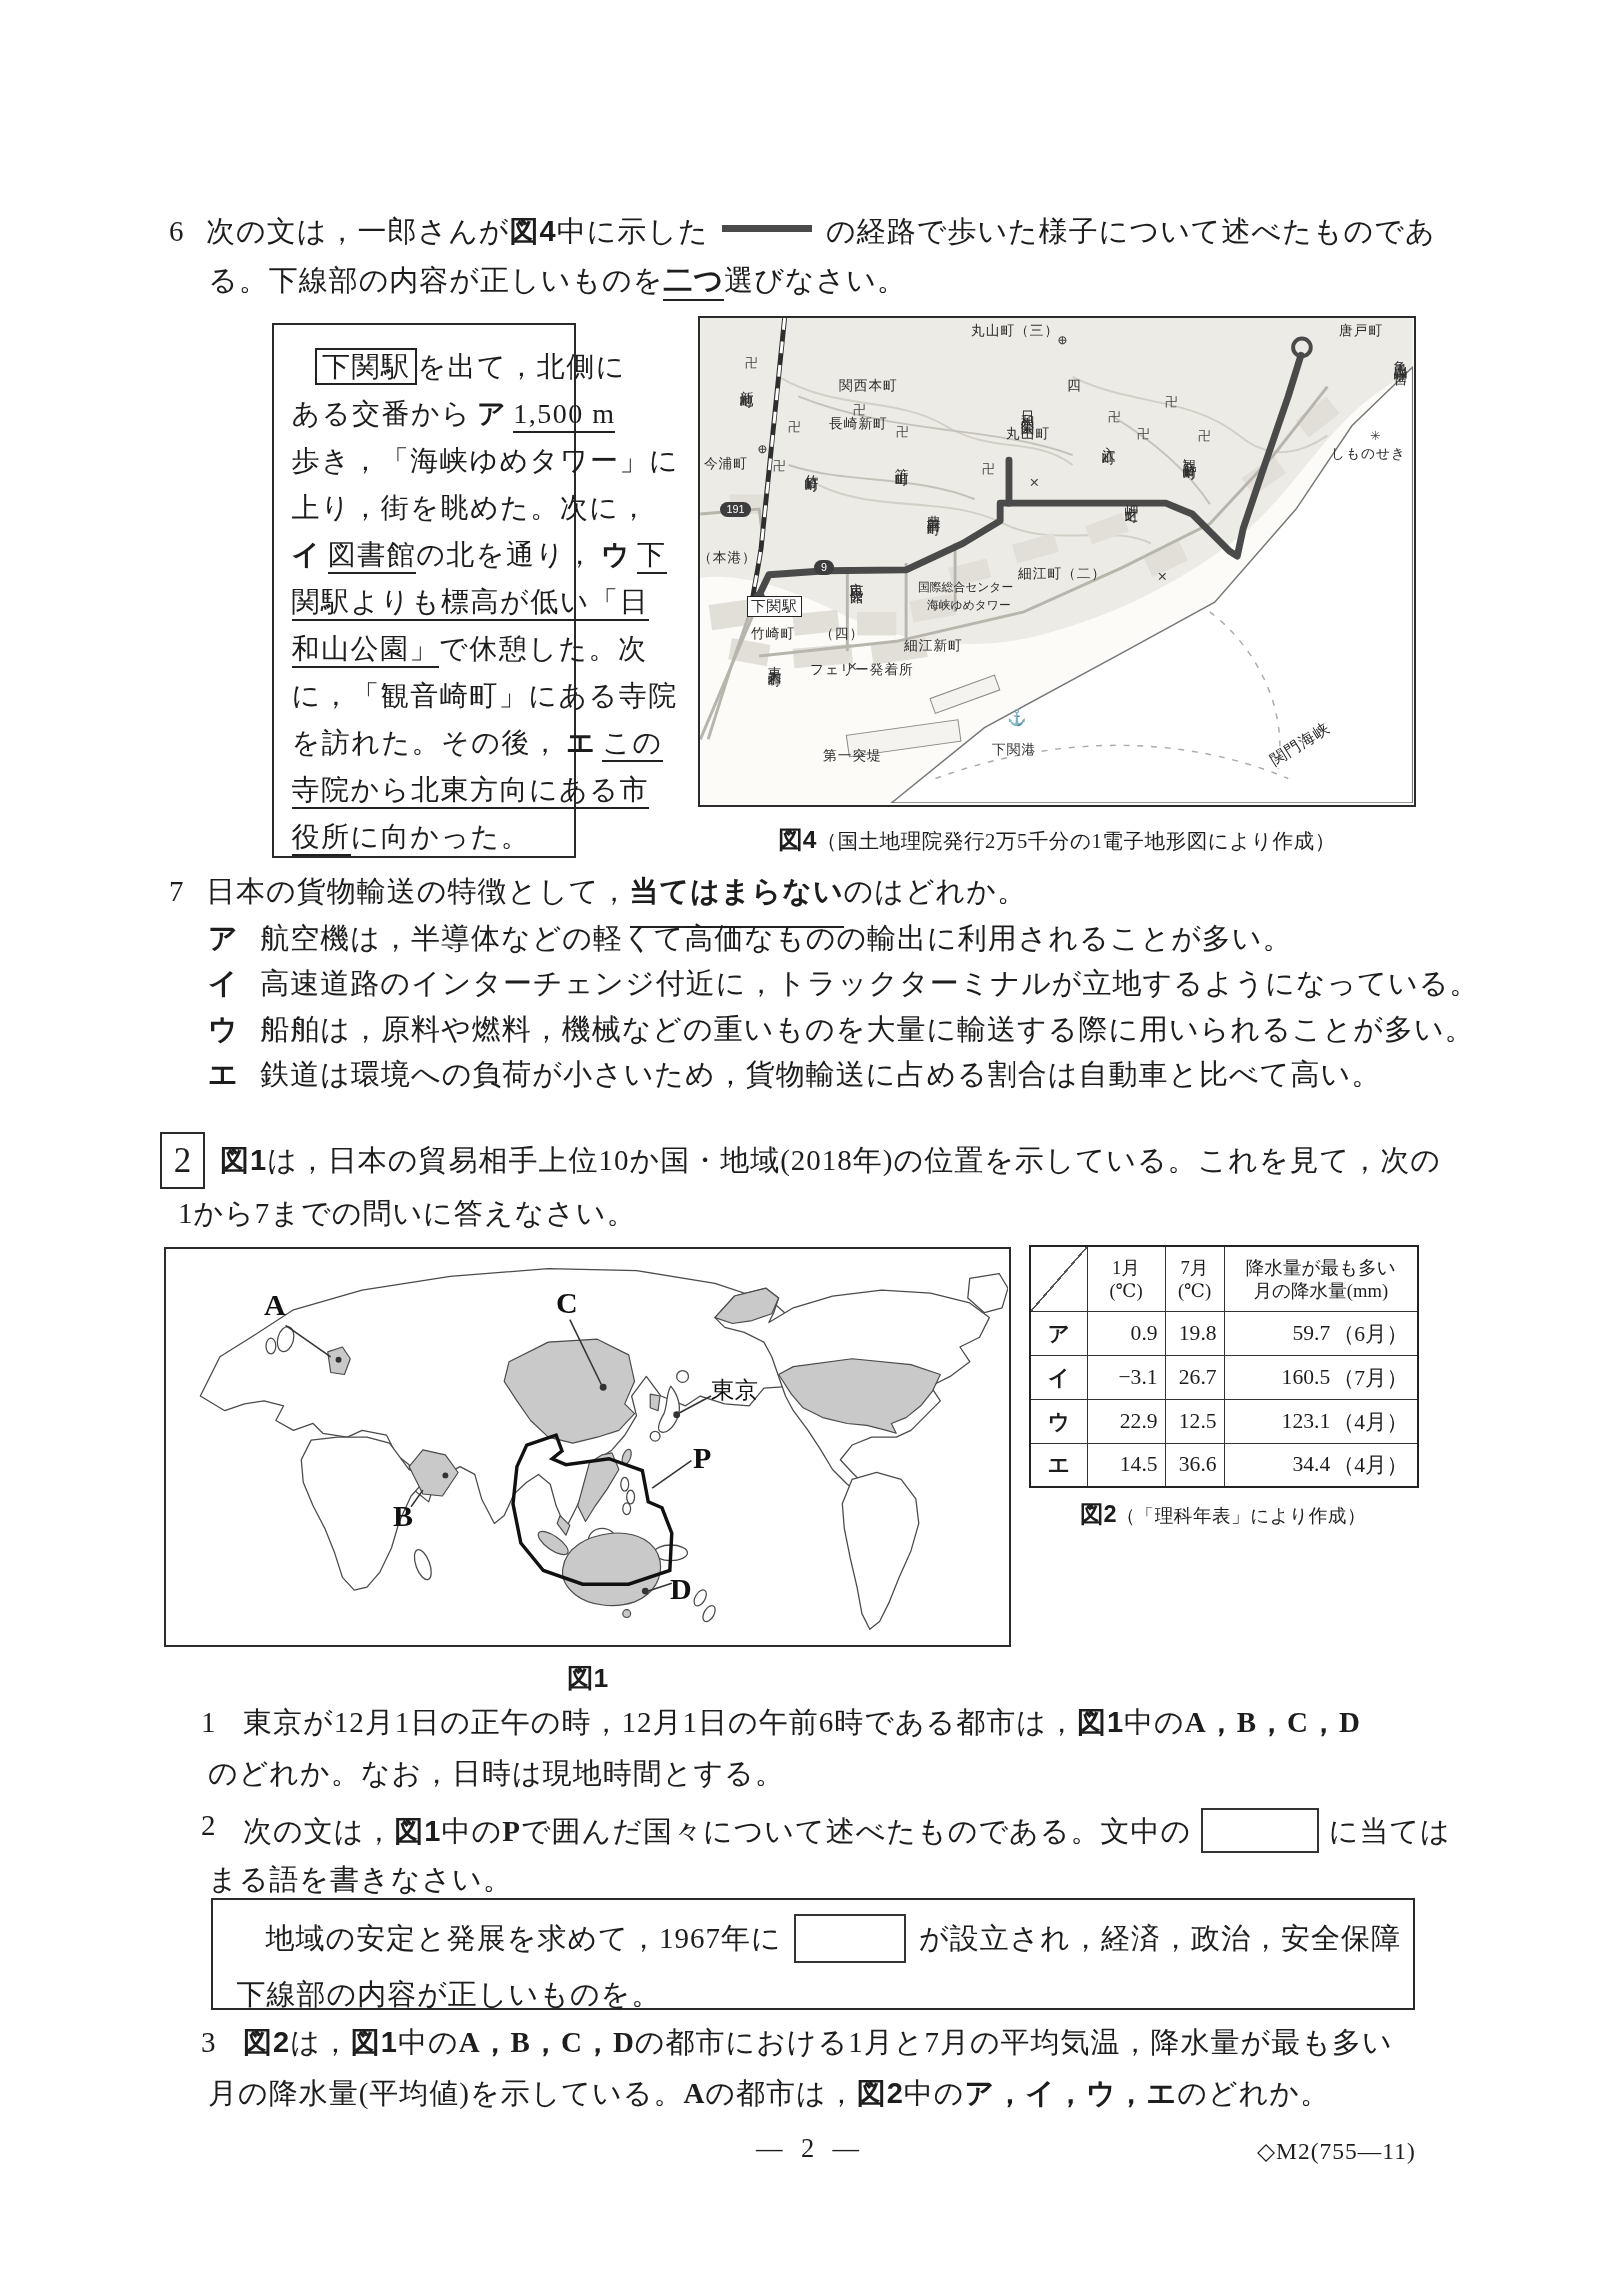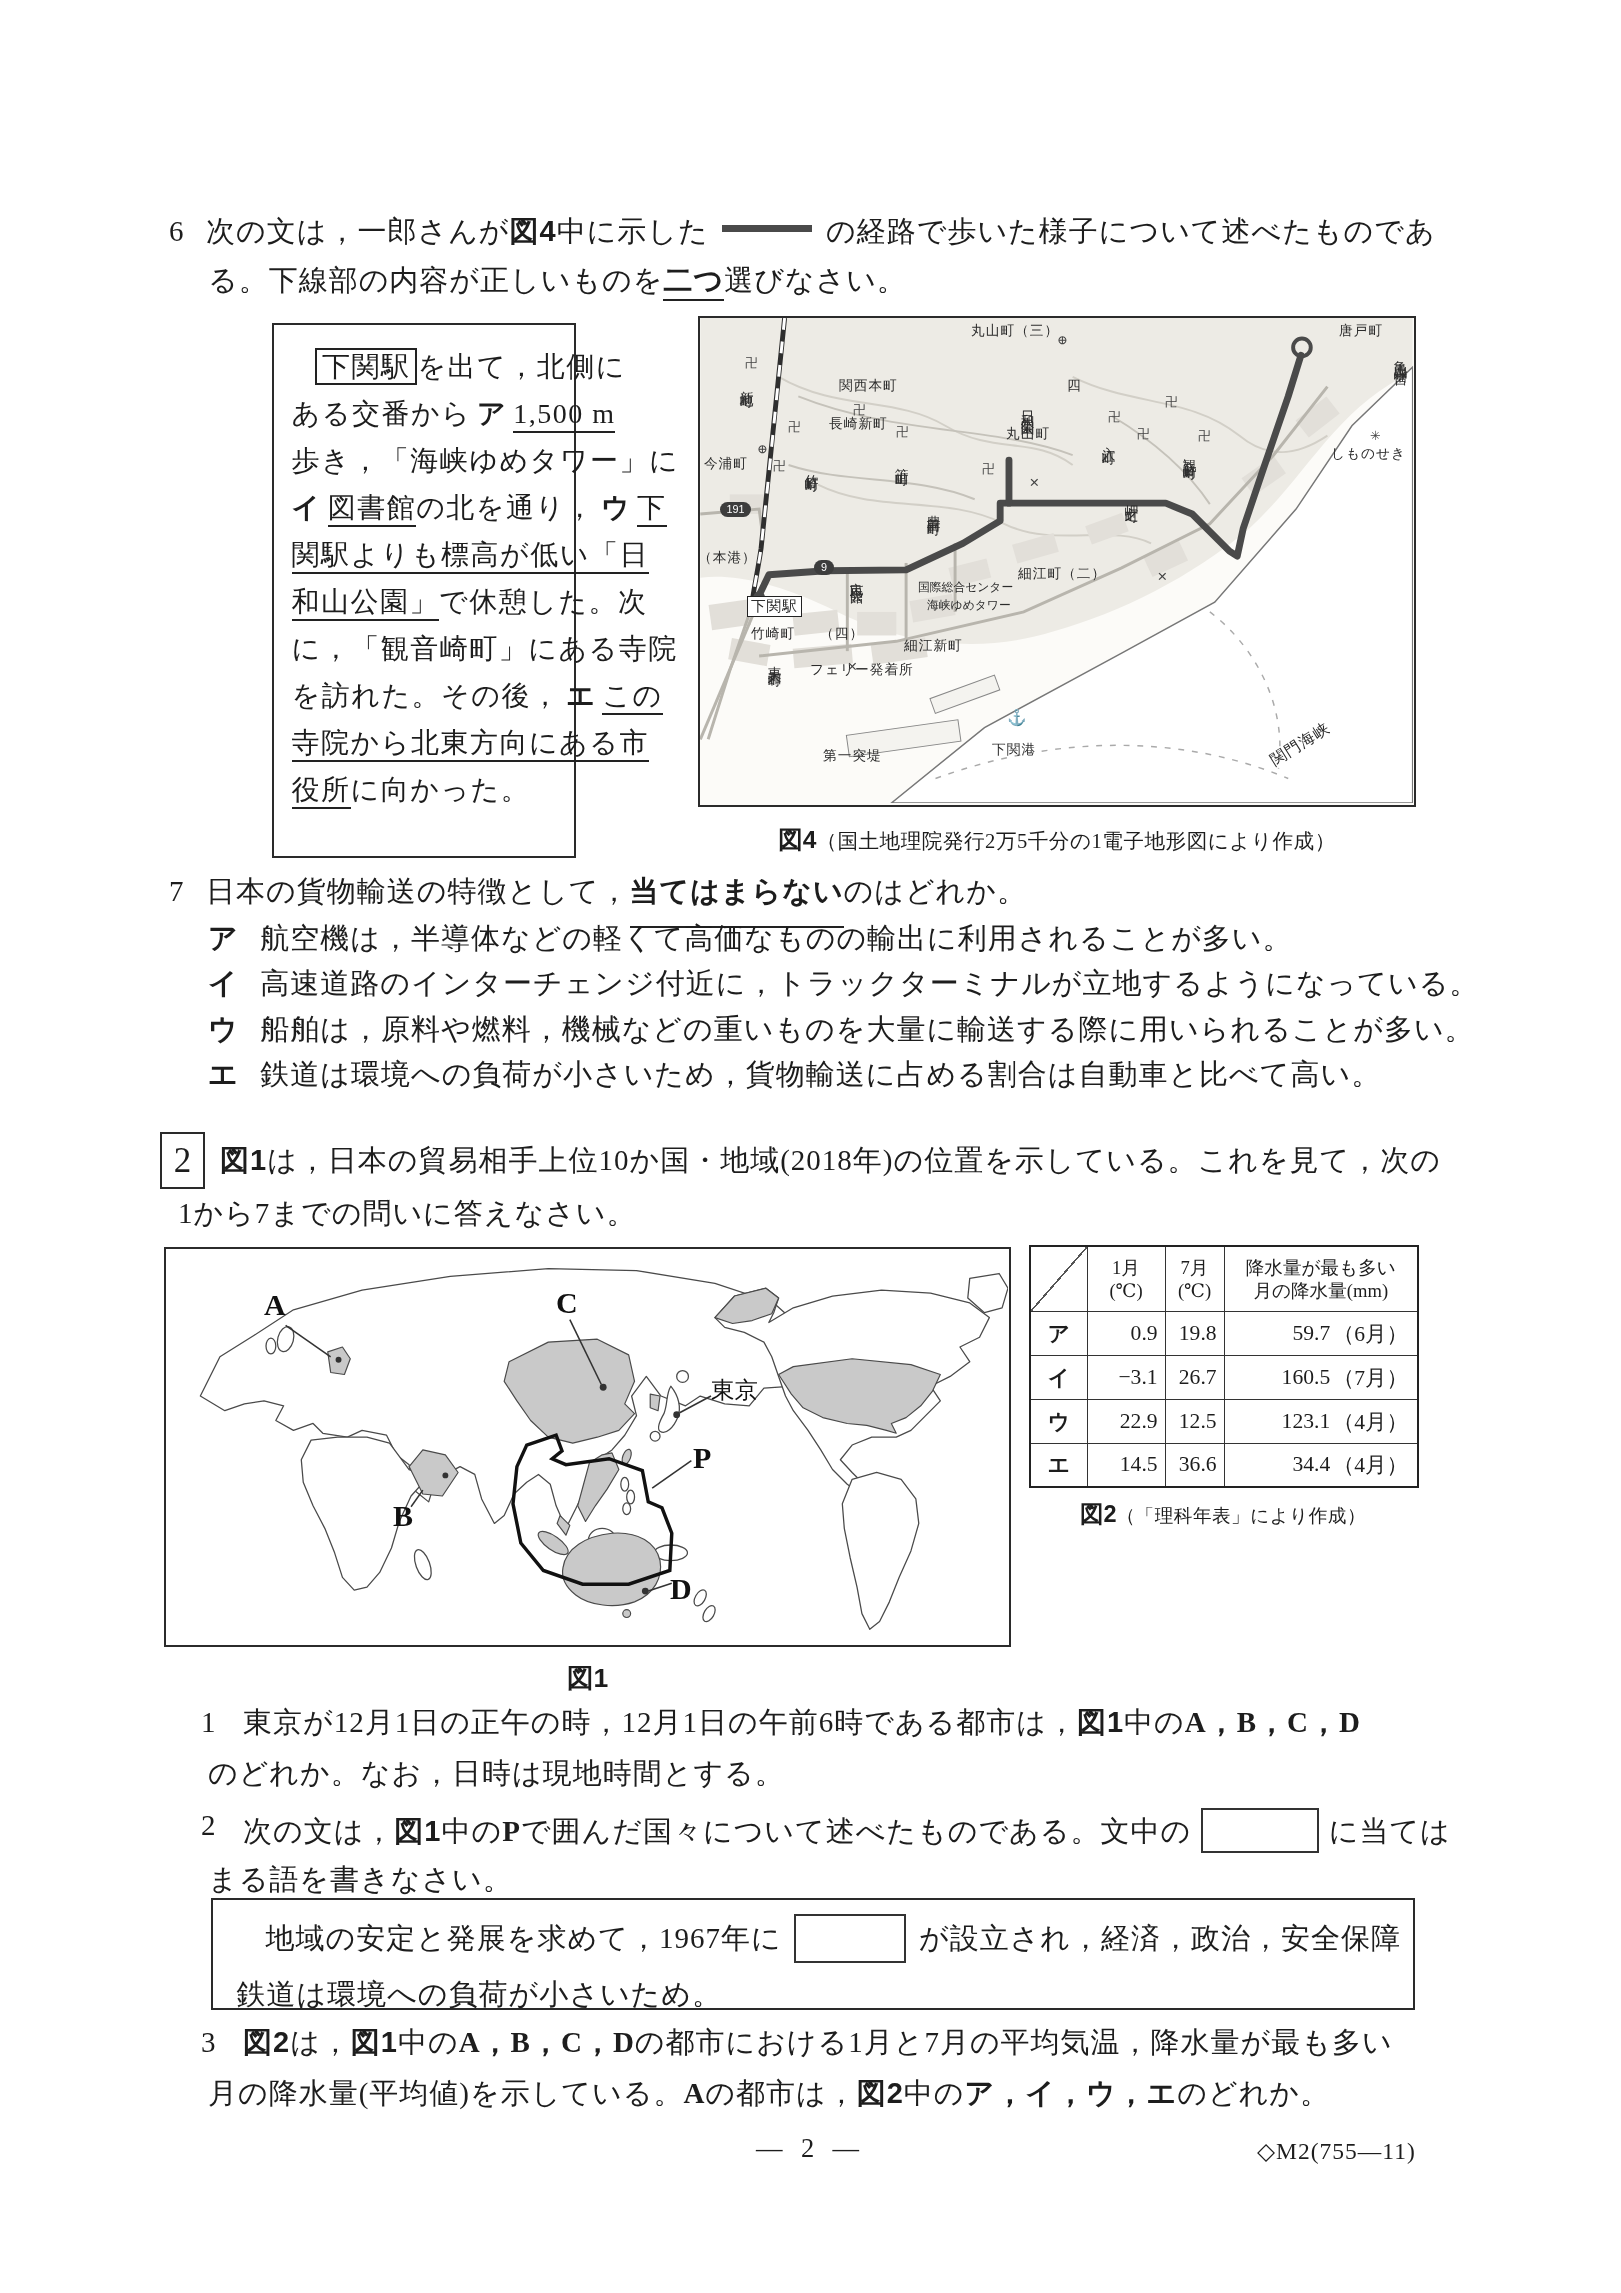--- a/index.html
+++ b/index.html
@@ -87,20 +87,21 @@
     <span class="qnum">6</span><span>次の文は，一郎さんが</span><span class="ref">図4</span><span>中に示した</span><span class="routedash"></span><span>の経路で歩いた様子について述べたものであ</span>
   </div>
   <div class="abs t" style="left:208px;top:263px;">
     <span>る。下線部の内容が正しいものを</span><span class="boldserif ul">二つ</span><span>選びなさい。</span>
   </div>
 
   <div class="abs" id="passage">
     <div class="pl pl1"><span class="pbox">下関駅</span><span>を出て，北側に</span></div>
     <div class="pl"><span>ある交番から</span><span class="kana">ア</span><span class="ul">1,500 m</span></div>
     <div class="pl"><span>歩き，「海峡ゆめタワー」に</span></div>
+    <div class="pl"><span>上り，街を眺めた。次に，</span></div>
     <div class="pl"><span class="kana" style="margin-left:0;">イ</span><span class="ul">図書館</span><span>の北を通り，</span><span class="kana">ウ</span><span class="ul">下</span></div>
     <div class="pl"><span class="ul">関駅よりも標高が低い「日</span></div>
     <div class="pl"><span class="ul">和山公園」</span><span>で休憩した。次</span></div>
     <div class="pl"><span>に，「観音崎町」にある寺院</span></div>
     <div class="pl"><span>を訪れた。その後，</span><span class="kana">エ</span><span class="ul">この</span></div>
     <div class="pl"><span class="ul">寺院から北東方向にある市</span></div>
     <div class="pl"><span class="ul">役所</span><span>に向かった。</span></div>
   </div>
 
   <div class="abs" id="map4">
@@ -395,21 +396,21 @@
   <div class="abs t" style="left:201px;top:1808px;">2</div>
   <div class="abs t" style="left:243px;top:1808px;">
     <span>次の文は，</span><span class="ref">図1</span><span>中の</span><span class="boldserif">P</span><span>で囲んだ国々について述べたものである。文中の</span><span class="blank-inline"></span><span>に当ては</span>
   </div>
   <div class="abs t" style="left:208px;top:1862px;">まる語を書きなさい。</div>
 
   <div class="abs" id="quote">
     <div class="t qindent">
       <span>地域の安定と発展を求めて，1967年に</span><span class="blank-inline"></span><span>が設立され，経済，政治，安全保障</span>
     </div>
-    <div class="t" style="margin-top:9.8px;">鉄道は環境への負荷が小さいため。</div>
+    <div class="t" style="margin-top:9.8px;">下線部の内容が正しいものを。</div>
   </div>
 
   <div class="abs t" style="left:201px;top:2025px;">3</div>
   <div class="abs t" style="left:243px;top:2025px;">
     <span class="ref">図2</span><span>は，</span><span class="ref">図1</span><span>中の</span><span class="boldserif">A，B，C，D</span><span>の都市における1月と7月の平均気温，降水量が最も多い</span>
   </div>
   <div class="abs t" style="left:208px;top:2076px;">
     <span>月の降水量(平均値)を示している。</span><span class="boldserif">A</span><span>の都市は，</span><span class="ref">図2</span><span>中の</span><span class="kana" style="margin:0;">ア，イ，ウ，エ</span><span>のどれか。</span>
   </div>
 

